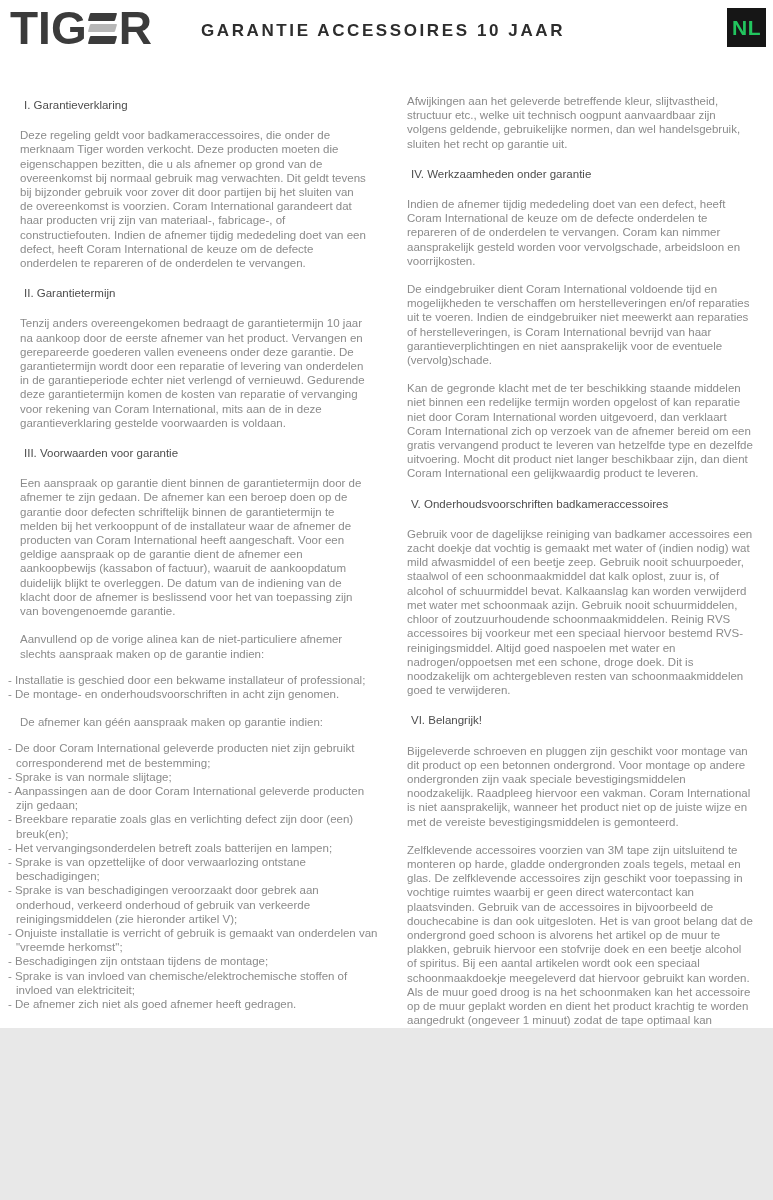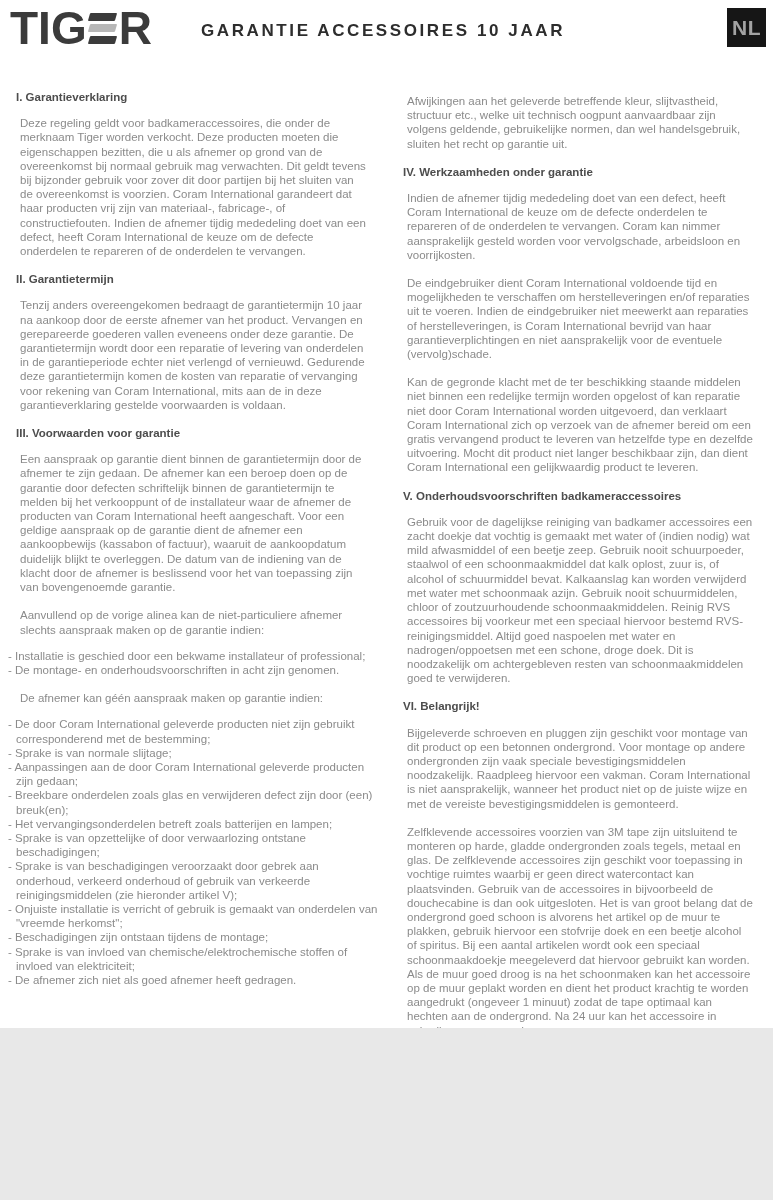--- a/index.html
+++ b/index.html
@@ -12,31 +12,31 @@
   .logo-letters{font-size:46px;line-height:40px;font-weight:bold;color:#3b3b3b;letter-spacing:0px;}
   .logo-e{display:inline-flex;flex-direction:column;justify-content:space-between;height:31px;width:27px;margin:0 3px 0 2px;}
   .logo-e i{display:block;height:8px;background:#3b3b3b;transform:skewX(-16deg);border-radius:1px;}
   .logo-e i.mid{background:#b7b7b7;}
   .doc-title{
     position:absolute;left:201px;top:21px;font-size:17px;font-weight:bold;
     color:#2d2d2d;letter-spacing:2.6px;white-space:nowrap;
   }
   .lang-badge{
     position:absolute;right:7px;top:8px;width:39px;height:39px;background:#161616;
-    color:#a3a3a3;font-size:21px;font-weight:bold;display:flex;align-items:center;justify-content:center;
+    color:#22c55e;font-size:21px;font-weight:bold;display:flex;align-items:center;justify-content:center;
     letter-spacing:0.5px;
   }
   
   .content{
     position:absolute;left:8px;top:82px;width:757px;display:flex;gap:17px;
     font-size:11.5px;line-height:14.2px;color:#8b8b8b;
   }
   .col{flex:1 1 0;min-width:0;}
   .block{margin:0 0 14px 0;}
-  .block h4{margin:8px;font-size:11.5px;line-height:14.2px;font-weight:bold;color:#4d4d4d;}
+  .block h4{margin:16px;font-size:11.5px;line-height:14.2px;font-weight:normal;color:#4d4d4d;}
   .block p{margin:12px;}
   .block .line{margin:0;}
   .bullet{padding-left:8px;text-indent:-8px;}
   
   .footer-strip{position:absolute;left:24px;right:0;top:1131px;height:9px;background:#a6a6a6;}
   .footer-bar{
     position:absolute;left:4px;right:0;top:1139px;height:48px;background:#c4c4c4;
     border-bottom-left-radius:34px;
     padding-left:14px;
   }
@@ -81,21 +81,21 @@
         <div class="block">
           <p>Aanvullend op de vorige alinea kan de niet-particuliere afnemer slechts aanspraak maken op de garantie indien:</p>
           <div class="bullet">- Installatie is geschied door een bekwame installateur of professional;</div>
           <div class="bullet">- De montage- en onderhoudsvoorschriften in acht zijn genomen.</div>
         </div>
         <div class="block">
           <p>De afnemer kan géén aanspraak maken op garantie indien:</p>
           <div class="bullet">- De door Coram International geleverde producten niet zijn gebruikt corresponderend met de bestemming;</div>
           <div class="bullet">- Sprake is van normale slijtage;</div>
           <div class="bullet">- Aanpassingen aan de door Coram International geleverde producten zijn gedaan;</div>
-          <div class="bullet">- Breekbare onderdelen zoals glas en verwijderen defect zijn door (een) breuk(en);</div>
+          <div class="bullet">- Breekbare reparatie zoals glas en verlichting defect zijn door (een) breuk(en);</div>
           <div class="bullet">- Het vervangingsonderdelen betreft zoals batterijen en lampen;</div>
           <div class="bullet">- Sprake is van opzettelijke of door verwaarlozing ontstane beschadigingen;</div>
           <div class="bullet">- Sprake is van beschadigingen veroorzaakt door gebrek aan onderhoud, verkeerd onderhoud of gebruik van verkeerde reinigingsmiddelen (zie hieronder artikel V);</div>
           <div class="bullet">- Onjuiste installatie is verricht of gebruik is gemaakt van onderdelen van "vreemde herkomst";</div>
           <div class="bullet">- Beschadigingen zijn ontstaan tijdens de montage;</div>
           <div class="bullet">- Sprake is van invloed van chemische/elektrochemische stoffen of invloed van elektriciteit;</div>
           <div class="bullet">- De afnemer zich niet als goed afnemer heeft gedragen.</div>
         </div>
       </div>
     <div class="col">

